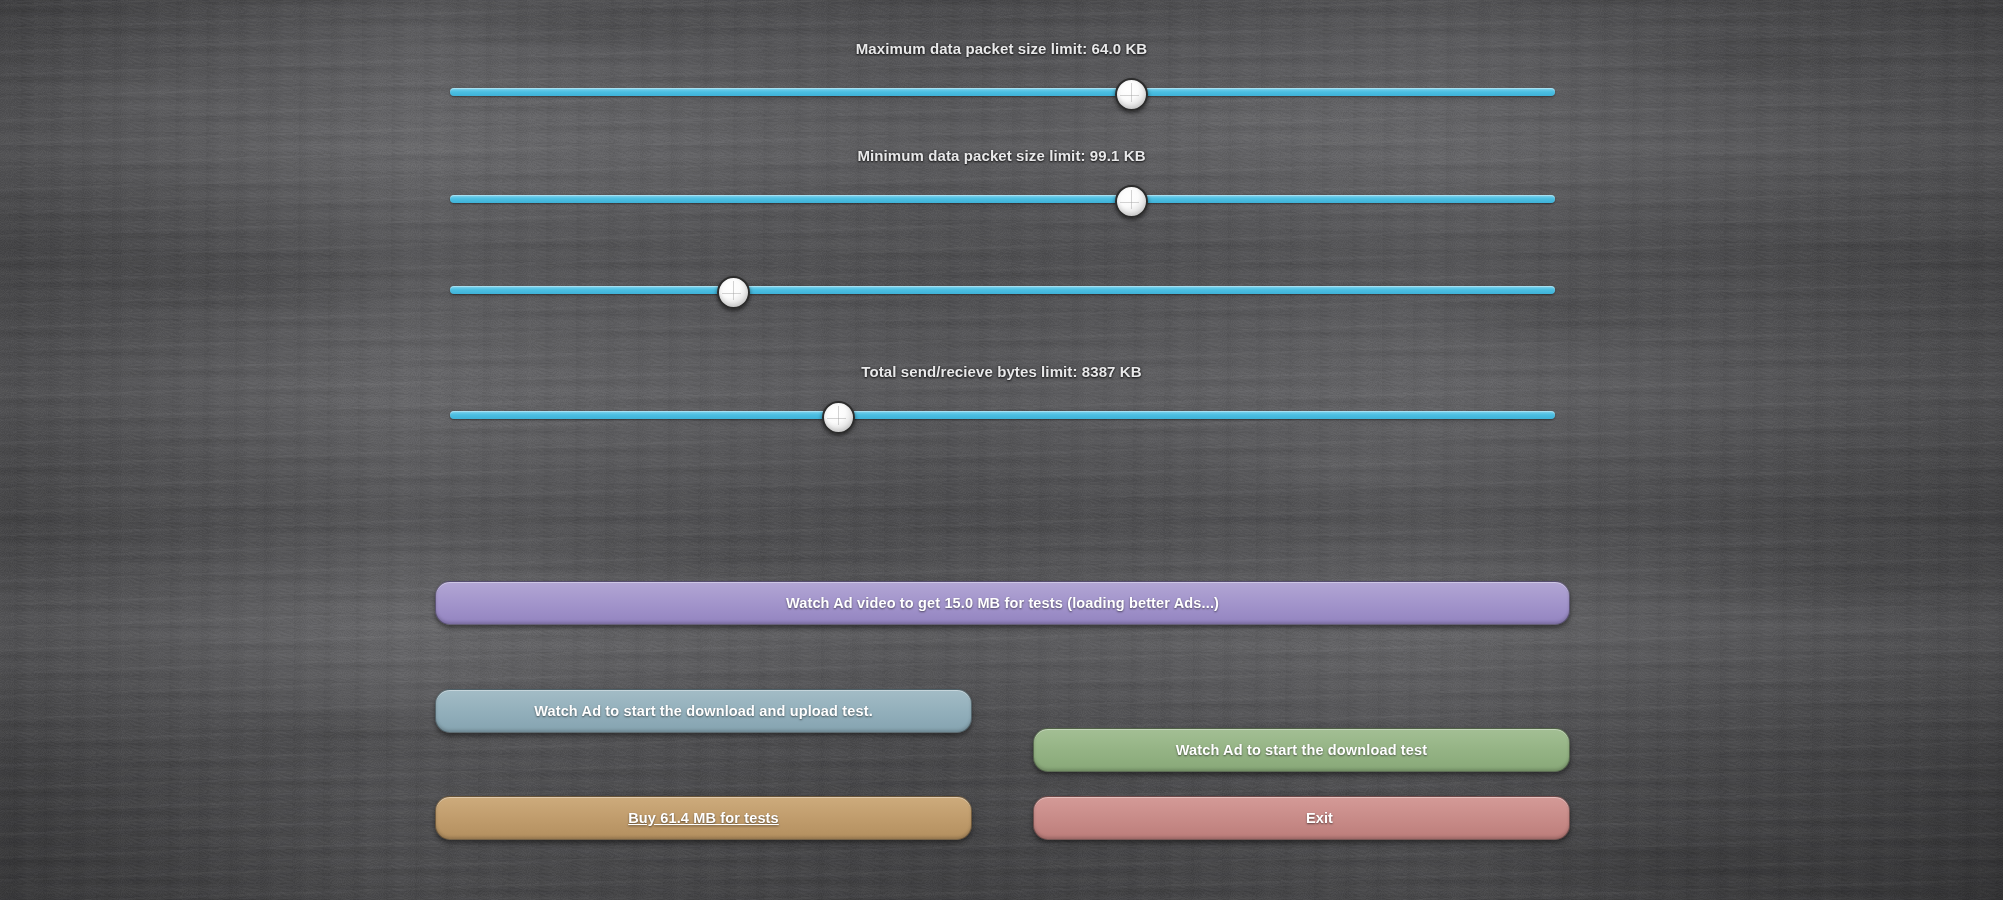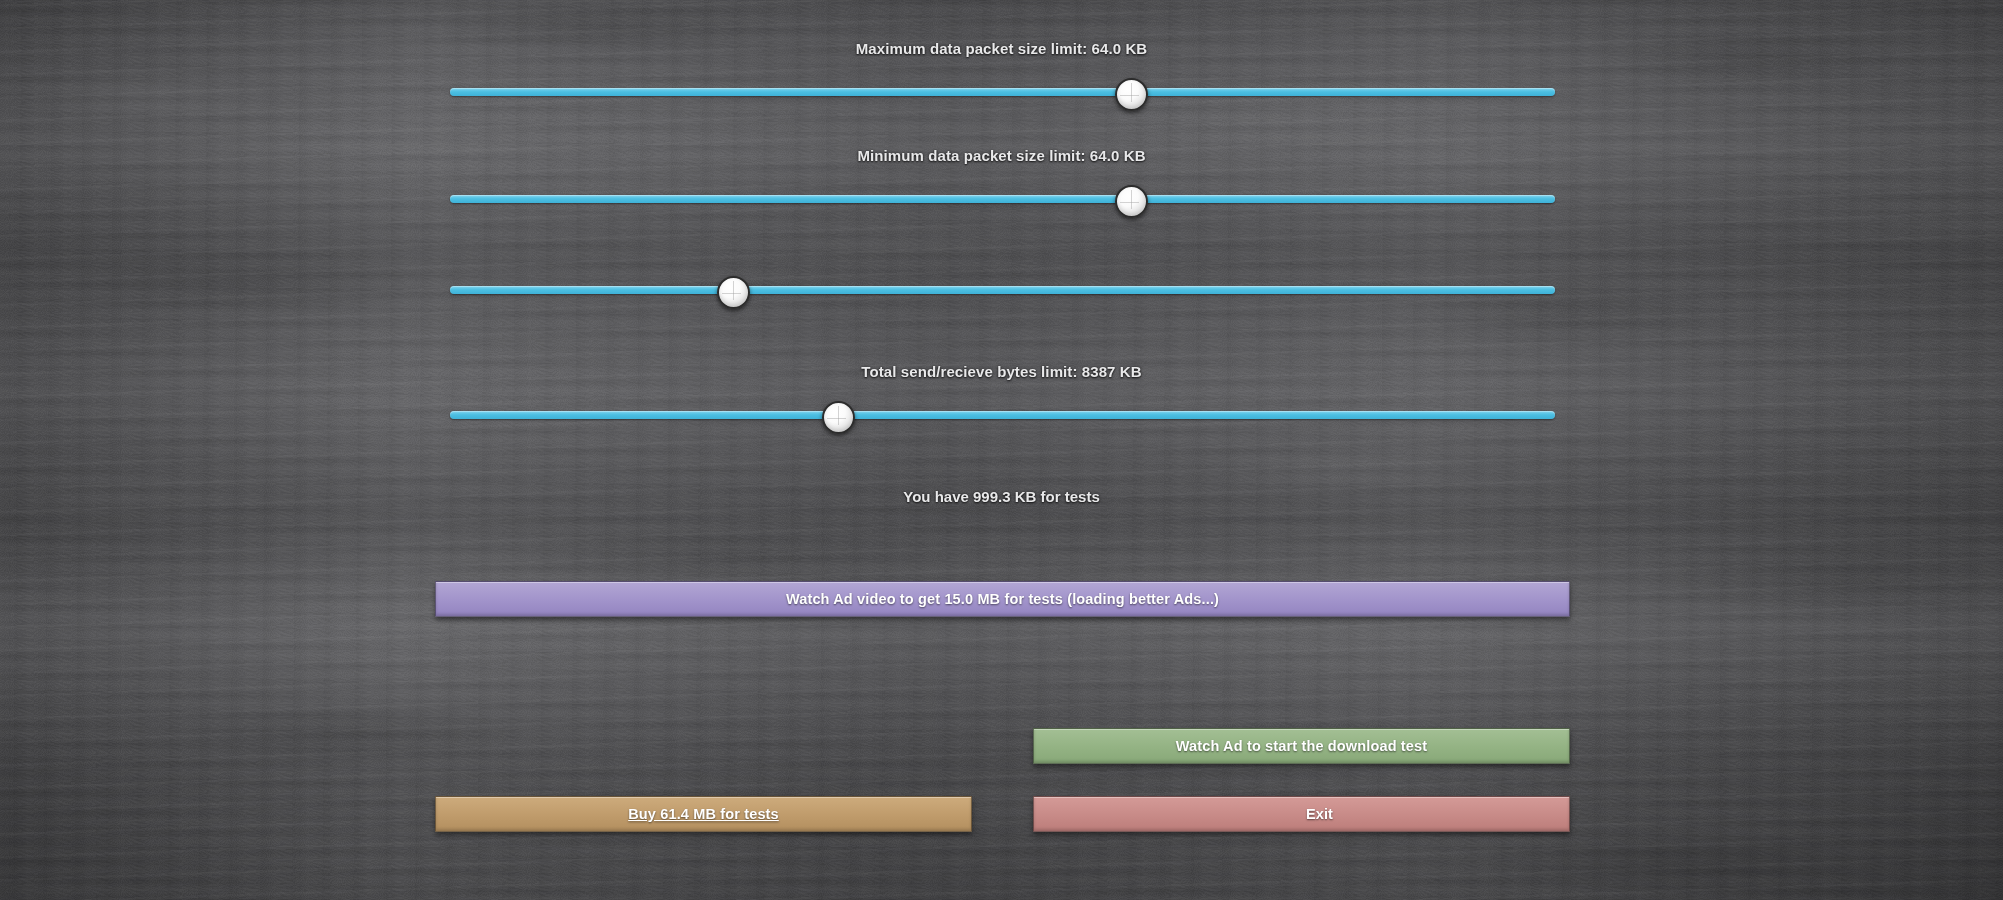--- a/index.html
+++ b/index.html
@@ -170,22 +170,22 @@
     white-space: nowrap;
   }
 
   
   .btn {
     position: absolute;
     display: flex;
     align-items: center;
     justify-content: center;
     box-sizing: border-box;
-    height: 36px;
-    border-radius: 1px;
+    height: 44px;
+    border-radius: 15px;
     border: 1px solid rgba(0,0,0,0.42);
     color: #ffffff;
     font-size: 14.5px;
     font-weight: 700;
     letter-spacing: 0.15px;
     text-align: center;
     text-shadow: 0 1px 2px rgba(0,0,0,0.55);
     white-space: nowrap;
     cursor: pointer;
     box-shadow:
@@ -214,21 +214,21 @@
 
     <div class="slider-group" style="top:40px;">
       <div class="slider-label">Maximum data packet size limit: 64.0 KB</div>
       <div class="slider-row" style="margin-top:22px;">
         <div class="slider-track"></div>
         <div class="slider-thumb" style="left: 61.5%;"></div>
       </div>
     </div>
 
     <div class="slider-group" style="top:147px;">
-      <div class="slider-label">Minimum data packet size limit: 64.0 KB</div>
+      <div class="slider-label">Minimum data packet size limit: 99.1 KB</div>
       <div class="slider-row" style="margin-top:22px;">
         <div class="slider-track"></div>
         <div class="slider-thumb" style="left: 61.5%;"></div>
       </div>
     </div>
 
     <div class="slider-group" style="top:255px;">
       <div class="slider-row" style="margin-top:22px;">
         <div class="slider-track"></div>
         <div class="slider-thumb" style="left: 25.5%;"></div>
@@ -236,24 +236,24 @@
     </div>
 
     <div class="slider-group" style="top:363px;">
       <div class="slider-label">Total send/recieve bytes limit: 8387 KB</div>
       <div class="slider-row" style="margin-top:22px;">
         <div class="slider-track"></div>
         <div class="slider-thumb" style="left: 35%;"></div>
       </div>
     </div>
 
-    <div class="info-line" style="top:488px;">You have 999.3 KB for tests</div>
 
     <div class="btn btn-purple" style="left:435px; top:581px; width:1135px;">Watch Ad video to get 15.0 MB for tests (loading better Ads...)</div>
 
+    <div class="btn btn-blue" style="left:435px; top:689px; width:537px;">Watch Ad to start the download and upload test.</div>
 
     <div class="btn btn-green" style="left:1033px; top:728px; width:537px;">Watch Ad to start the download test</div>
 
     <div class="btn btn-tan" style="left:435px; top:796px; width:537px;">Buy 61.4 MB for tests</div>
 
     <div class="btn btn-red" style="left:1033px; top:796px; width:537px;">Exit</div>
 
   </div>
 </div>
 

